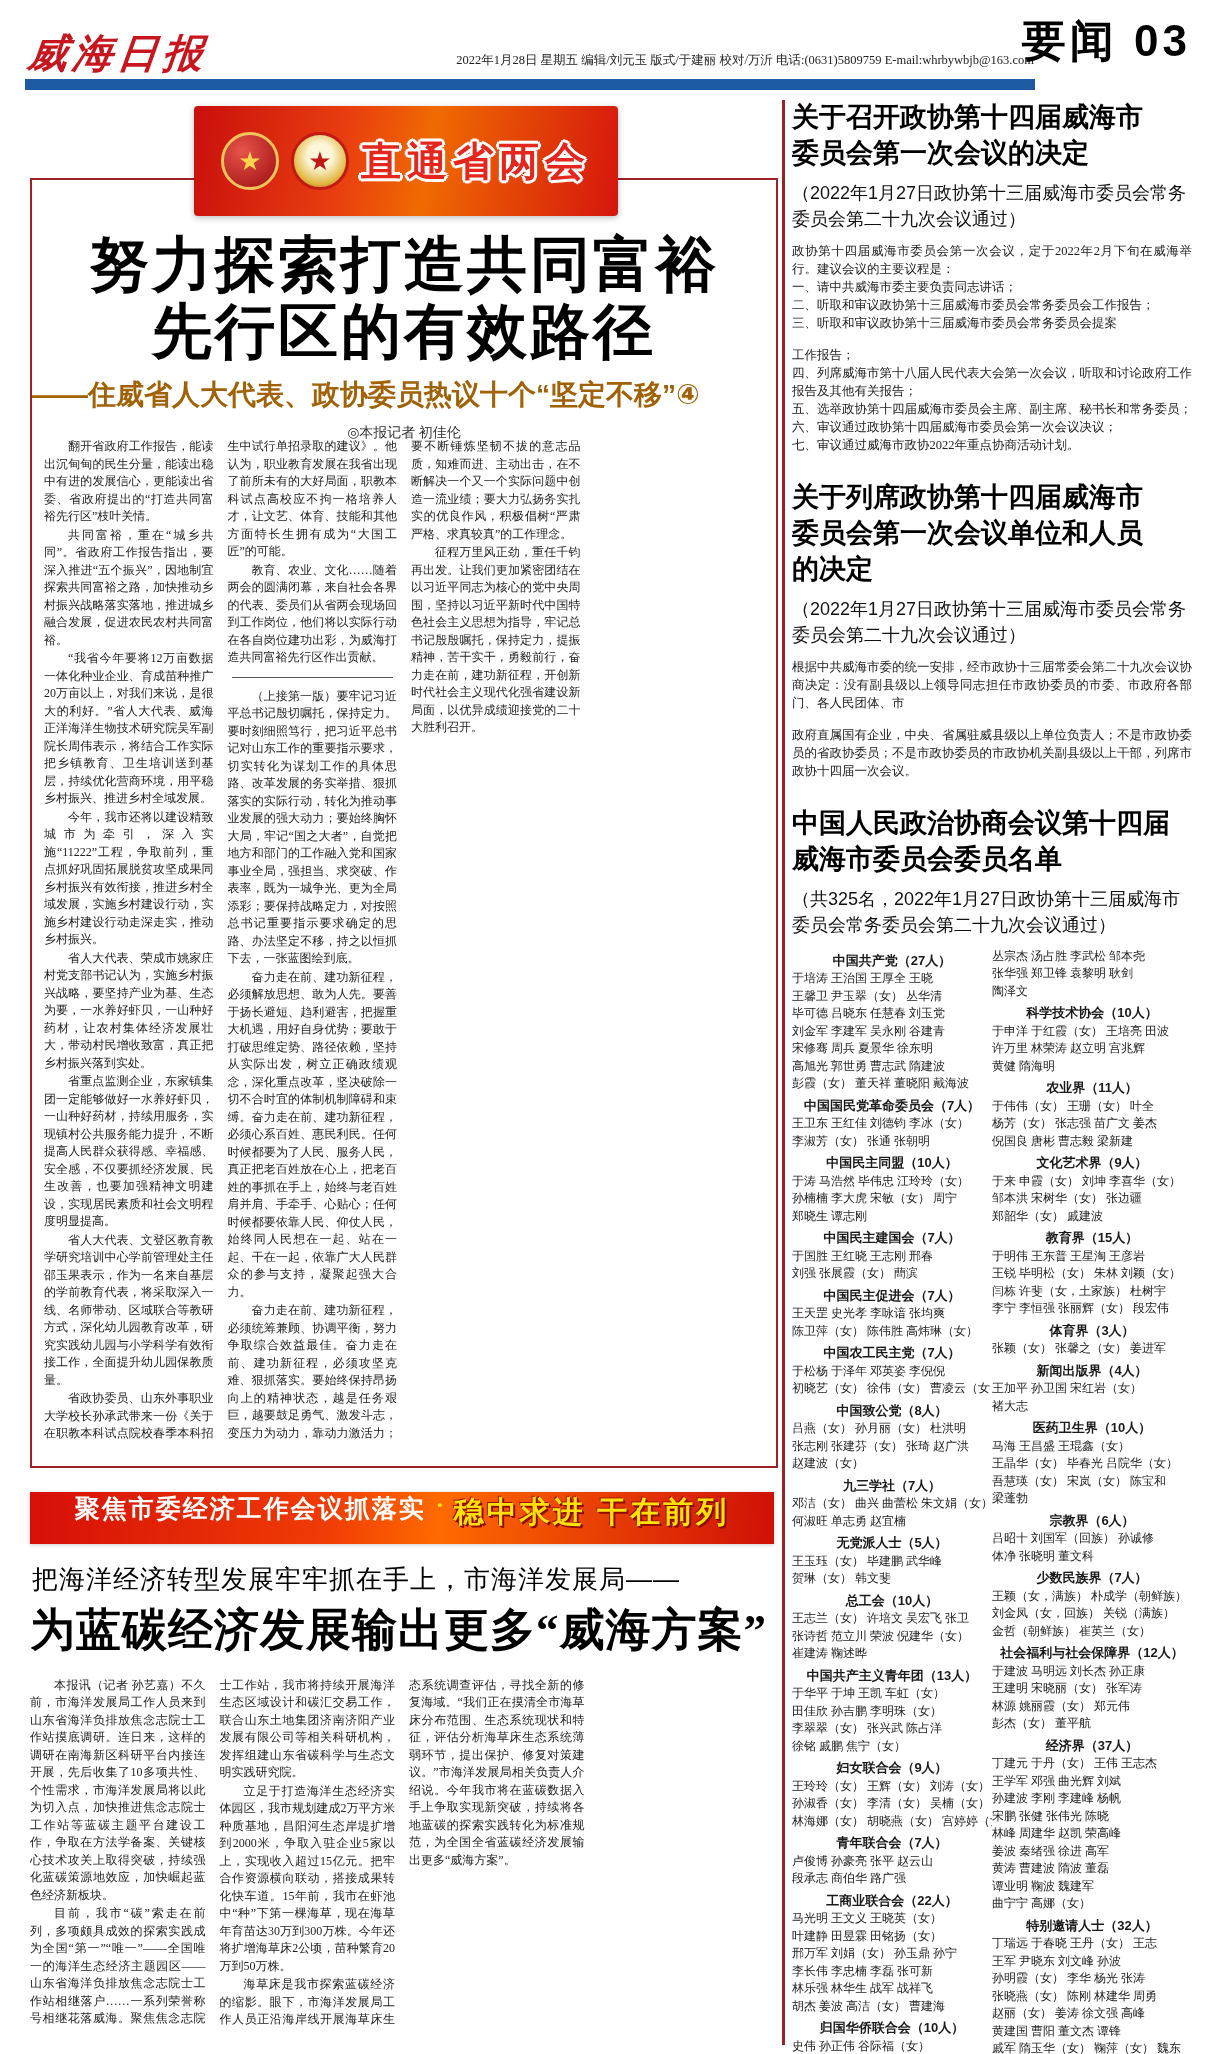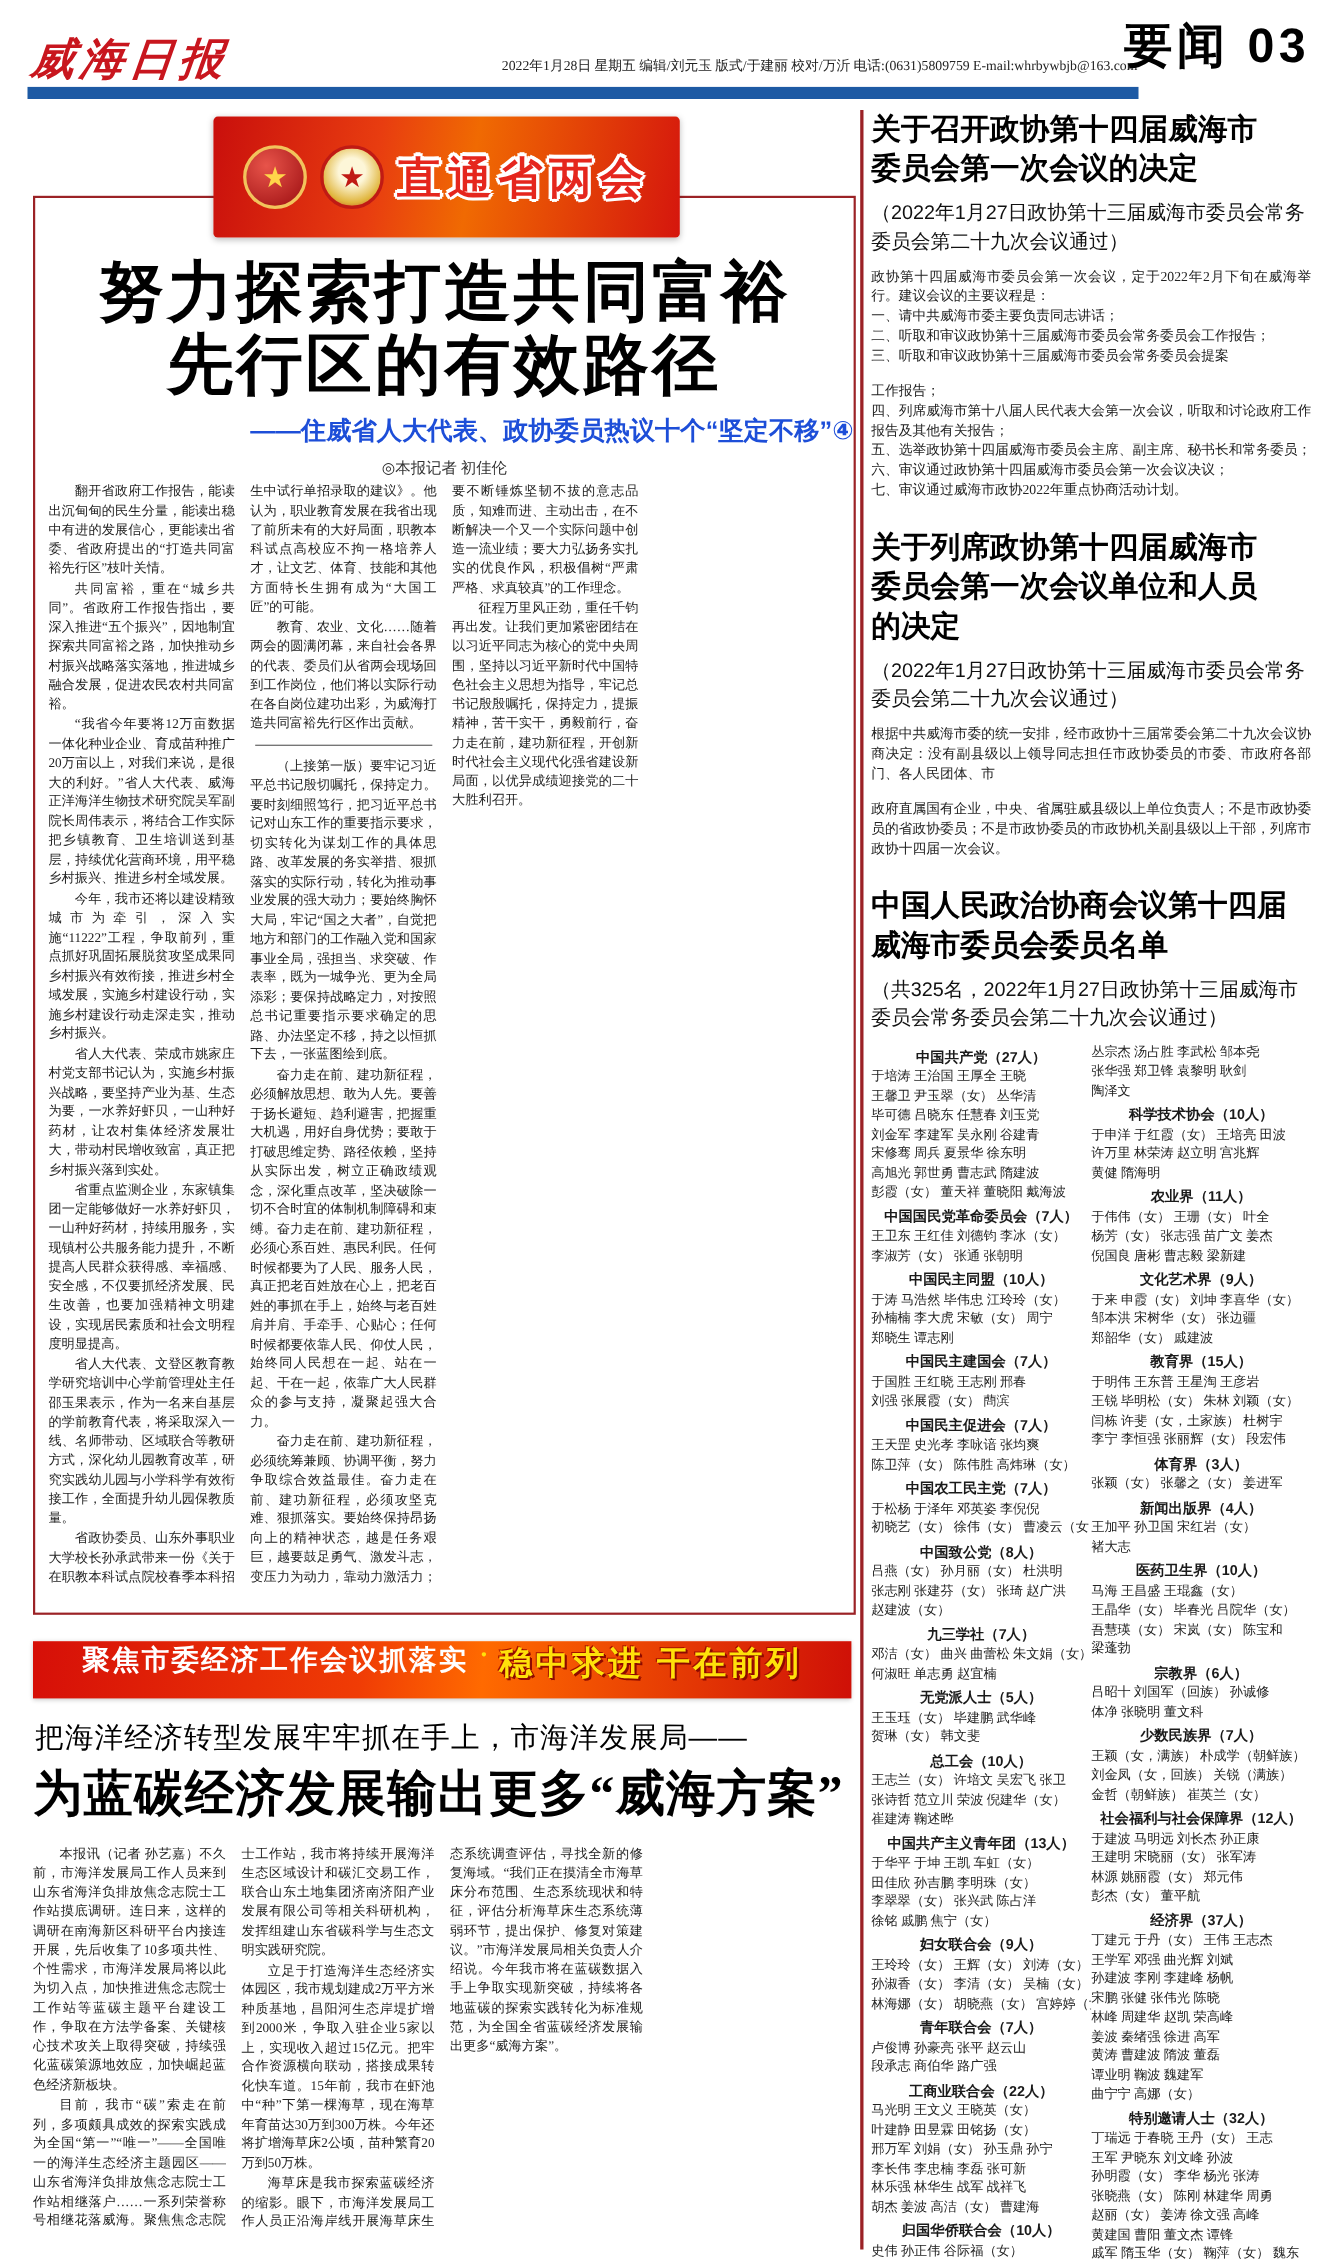--- a/index.html
+++ b/index.html
@@ -24,22 +24,22 @@
        box-shadow:0 2px 6px rgba(0,0,0,.25);}
   .emblem{width:52px;height:52px;border-radius:50%;display:flex;align-items:center;justify-content:center;
        font-size:26px;color:#ffd54a;flex:0 0 auto;}
   .emblem-npc{background:radial-gradient(circle at 35% 30%,#e8544a,#9c0d10);border:3px solid #f2c35c;}
   .emblem-cppcc{background:radial-gradient(circle at 50% 40%,#fdf6d8 30%,#e0b53c 70%,#b5261f);border:3px solid #c01a14;color:#c01a14;}
   .lead-banner-title{font-size:40px;font-weight:900;color:#e5261d;letter-spacing:6px;
        font-family:"Liberation Sans","DejaVu Sans",sans-serif;
        text-shadow:-2px -2px 0 #fff,2px -2px 0 #fff,-2px 2px 0 #fff,2px 2px 0 #fff,0 -3px 0 #fff,0 3px 0 #fff,-3px 0 0 #fff,3px 0 0 #fff;}
   .lead-headline{margin:52px 8px 0;text-align:center;font-size:60px;line-height:1.12;
        font-weight:bold;letter-spacing:3px;color:#000;}
-  .lead-subtitle{margin:10px 0 0;text-align:right;font-size:23px;font-weight:bold;
-       font-family:"Liberation Sans","DejaVu Sans",sans-serif;color:#1d4ed8;}
+  .lead-subtitle{margin:10px 0 0;text-align:left;font-size:28px;font-weight:bold;
+       font-family:"Liberation Sans","DejaVu Sans",sans-serif;color:#a16207;}
   .lead-byline{margin:10px 0 0;text-align:center;font-size:14px;color:#333;}
   .lead-body{position:absolute;left:12px;right:12px;top:258px;bottom:10px;
        column-count:4;column-gap:14px;column-fill:auto;overflow:hidden;
        font-size:12px;line-height:17.5px;text-align:justify;color:#222;}
   .para{text-indent:2em;margin:0 0 1px;}
   .story-rule{border:none;border-top:1.5px solid #555;margin:10px 4px;}
   
   .right-col{position:absolute;left:792px;top:100px;width:400px;}
   .r-title{font-size:27px;font-weight:bold;line-height:1.33;color:#000;margin:0 0 8px;}
   .r-note{font-size:18px;line-height:1.45;color:#111;margin:0 0 10px;

